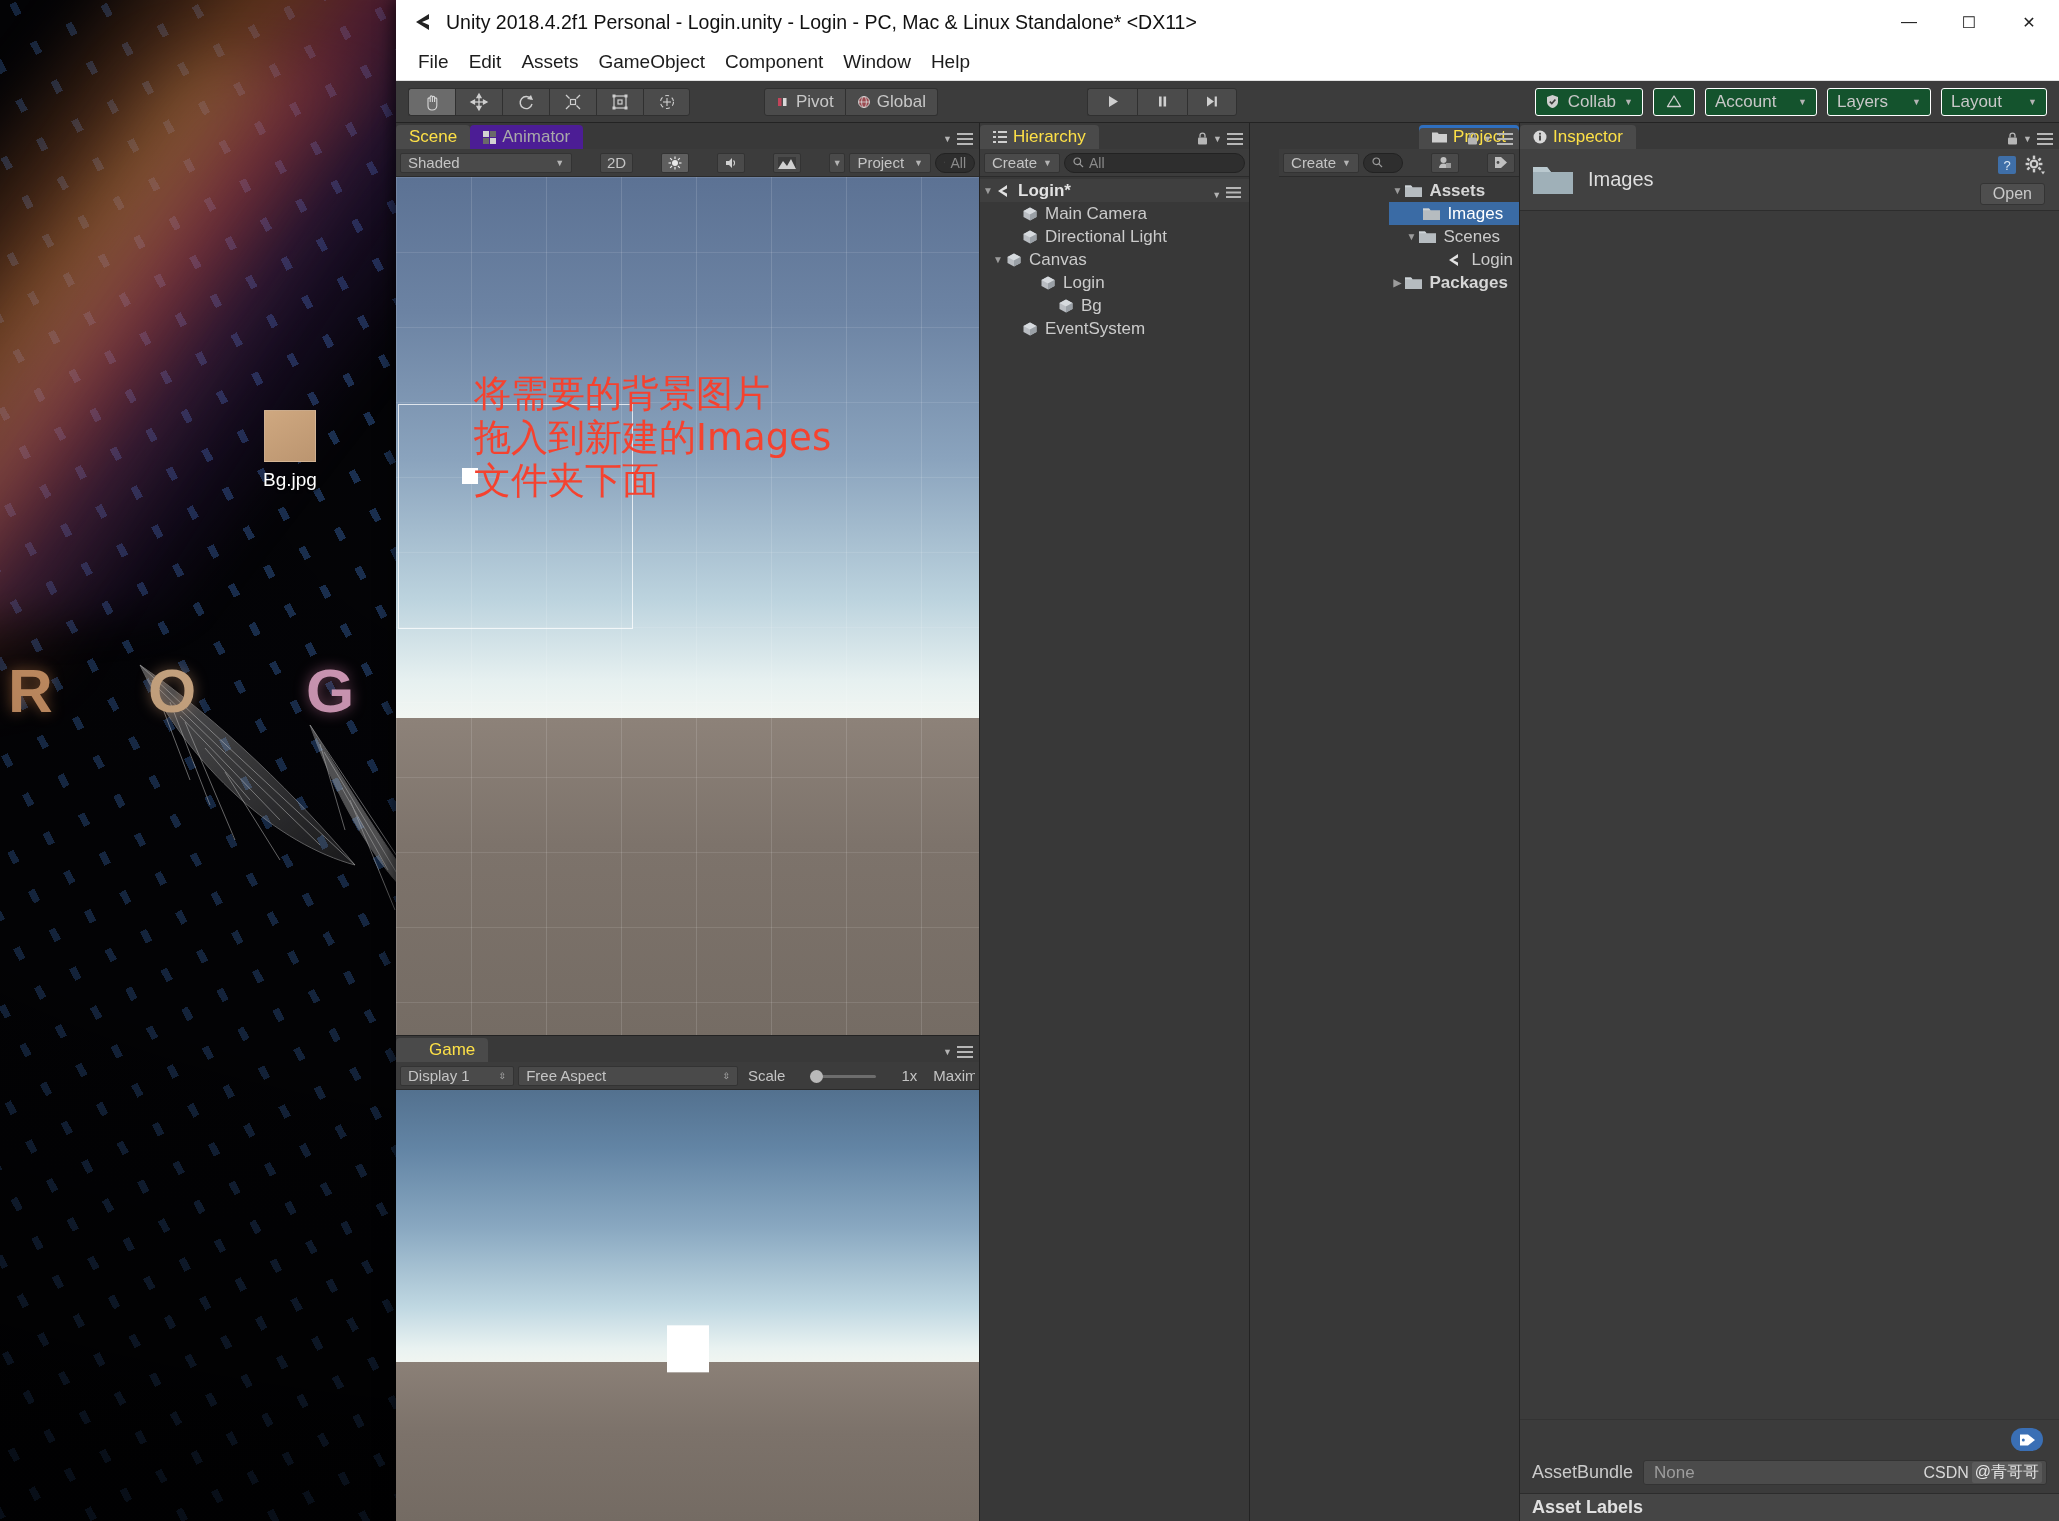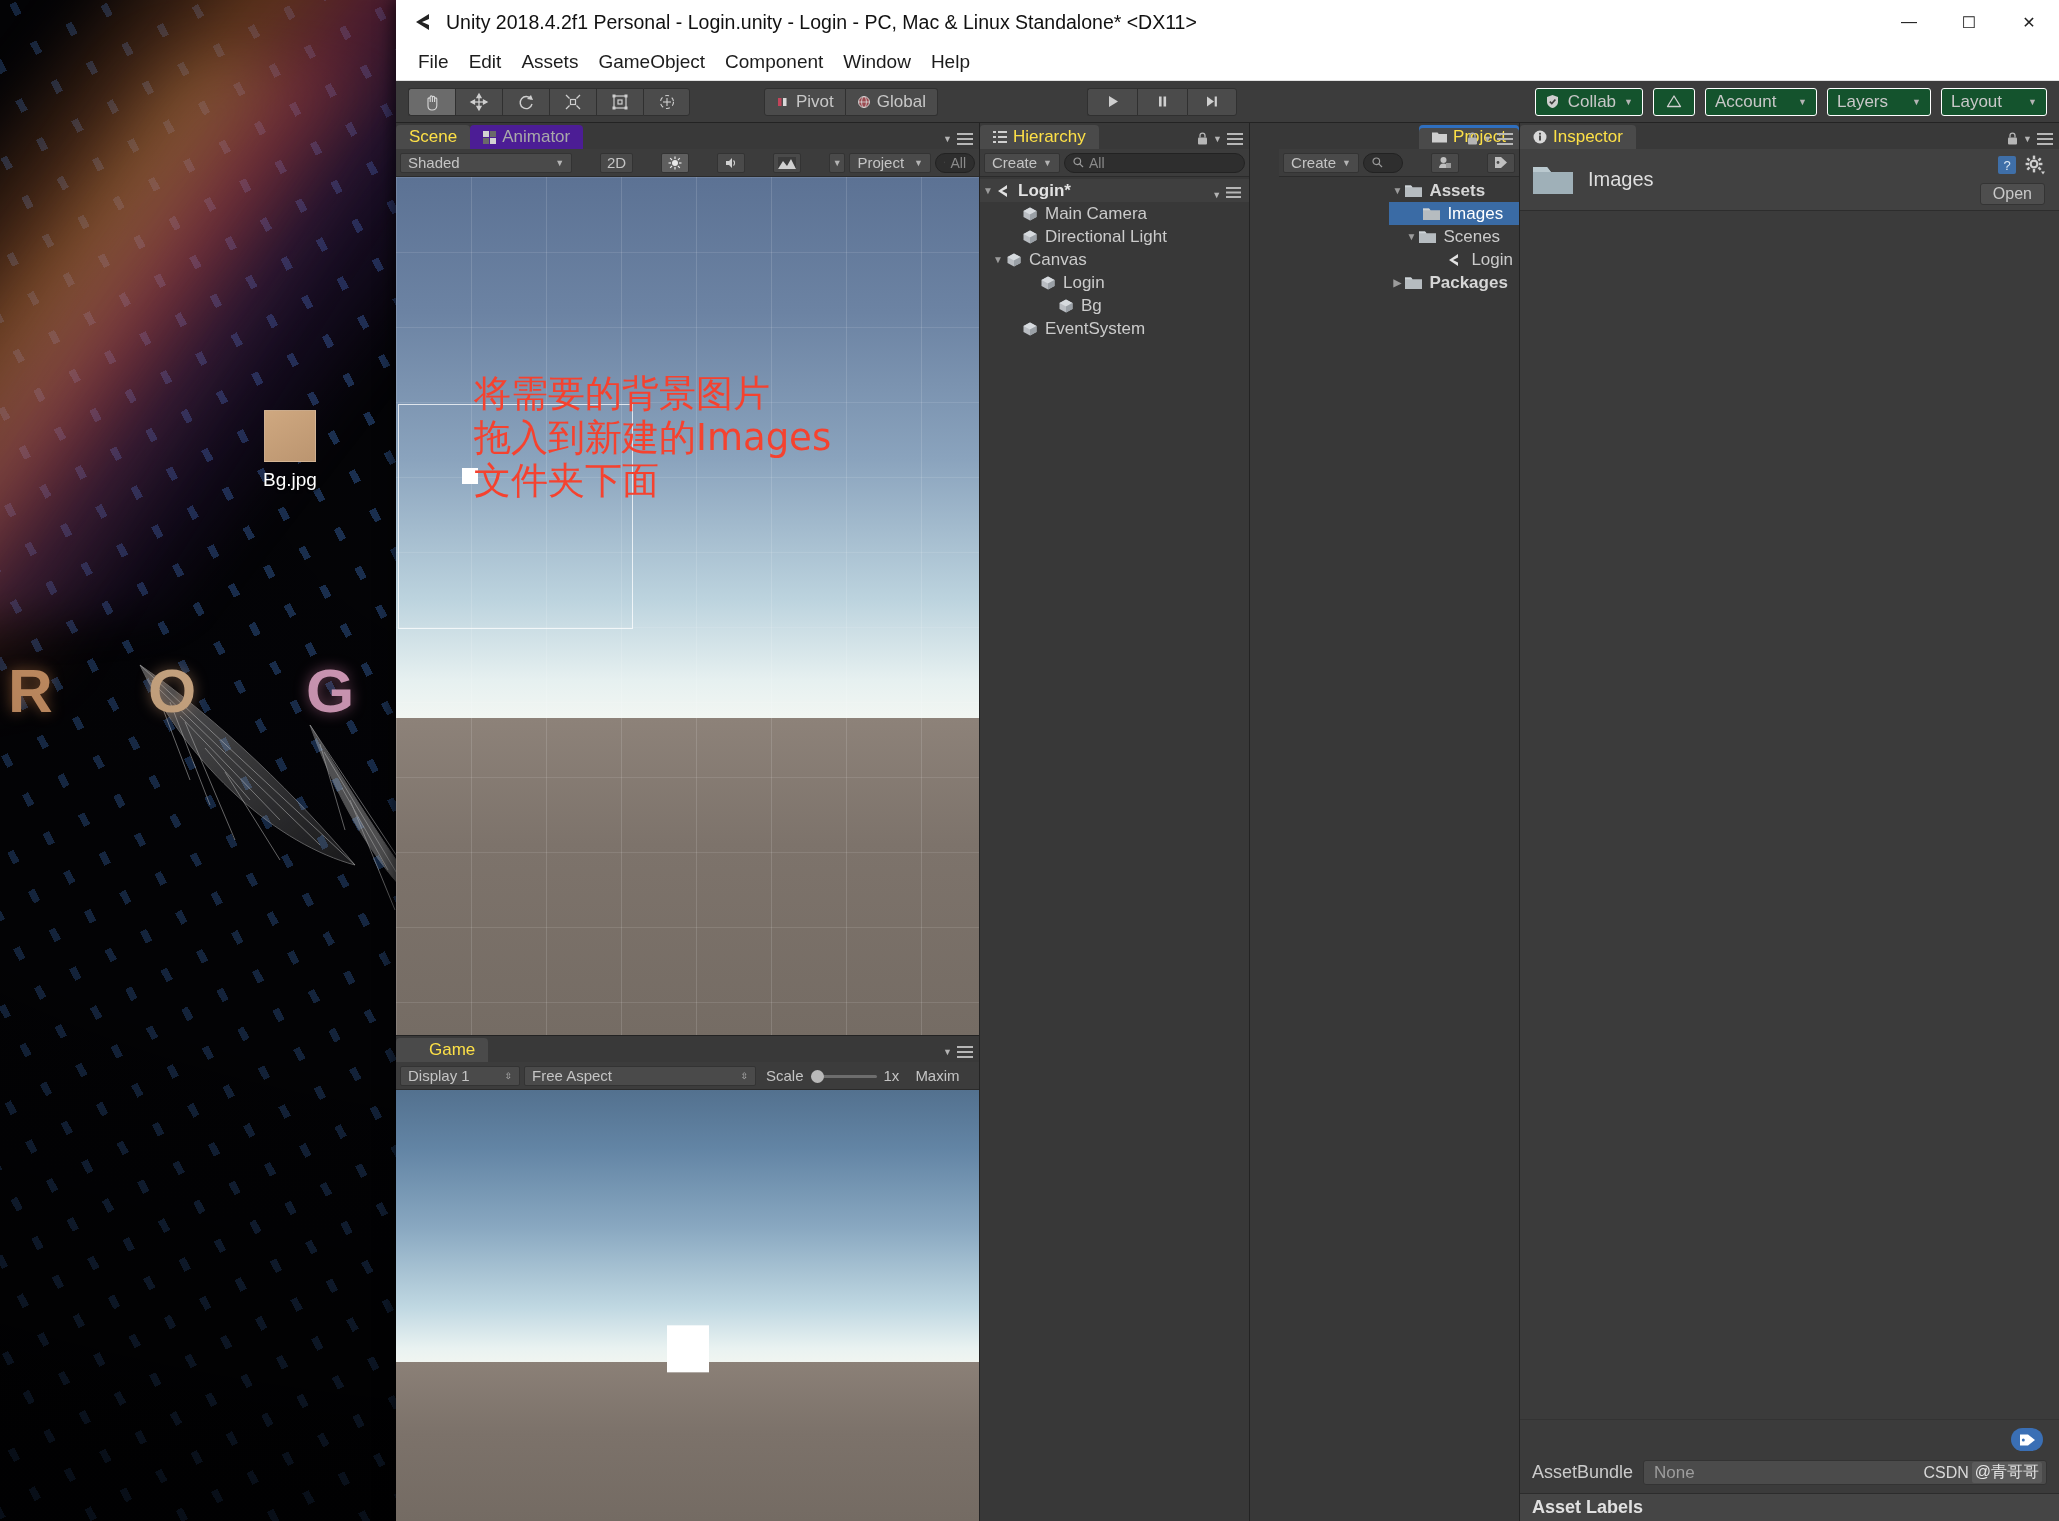--- a/index.html
+++ b/index.html
@@ -666,21 +666,21 @@
 
           <div class="subbar">
             <div class="sb-dd" style="width:120px; justify-content:space-between">
               <span>Display 1</span>
               <span class="caret">⇳</span>
             </div>
             <div class="sb-dd" style="width:232px; justify-content:space-between">
               <span>Free Aspect</span>
               <span class="caret">⇳</span>
             </div>
-            <div style="display:flex; align-items:center; gap:7px; color:#c4c4c4; font-size:15px;
+            <div style="display:flex; align-items:center; gap:25px; color:#c4c4c4; font-size:15px;
                         padding-left:6px;">
               <span>Scale</span>
               <div style="position:relative; width:66px; height:14px;">
                 <div style="position:absolute; left:0; top:6px; width:66px; height:3px;
                             background:#6d6d6d; border-radius:2px;"></div>
                 <div style="position:absolute; left:0; top:1px; width:13px; height:13px;
                             border-radius:50%; background:#b9b9b9;"></div>
               </div>
               <span>1x</span>
             </div>

